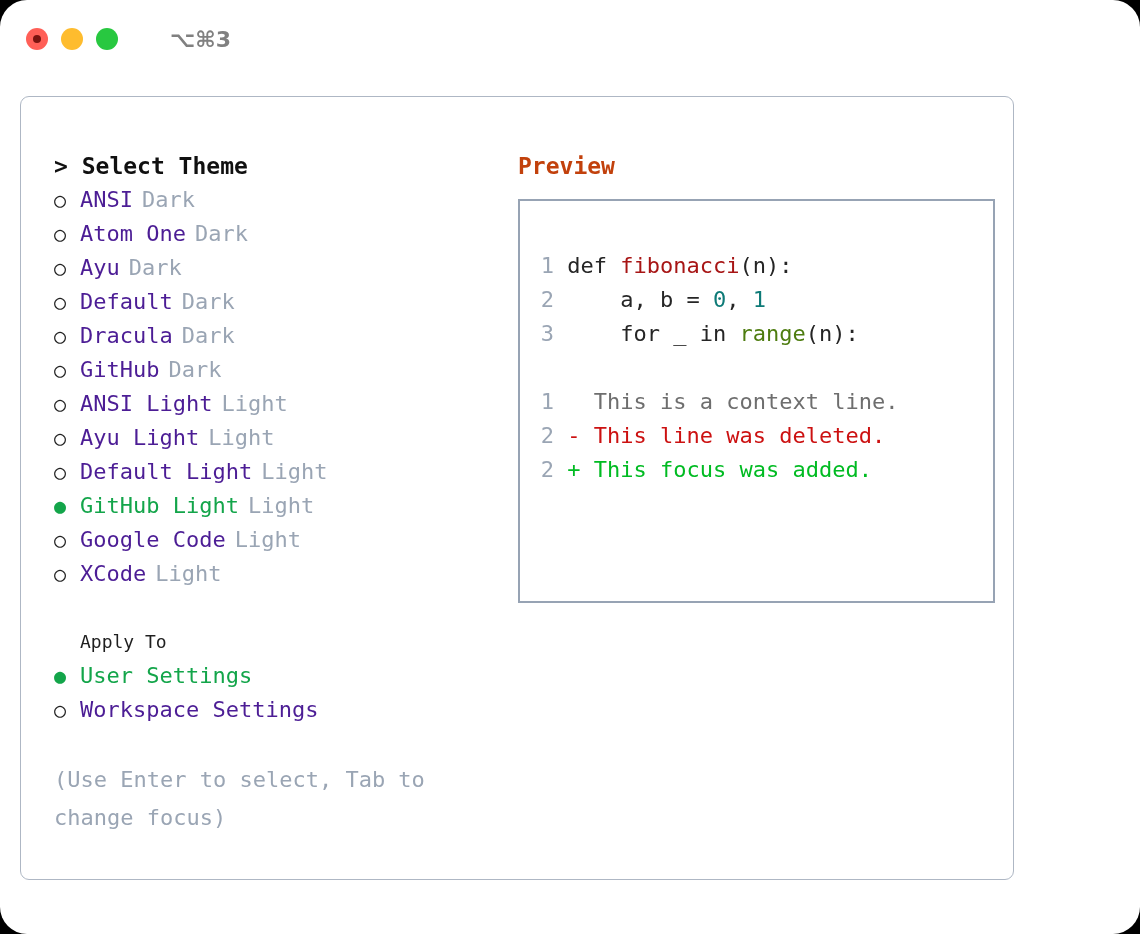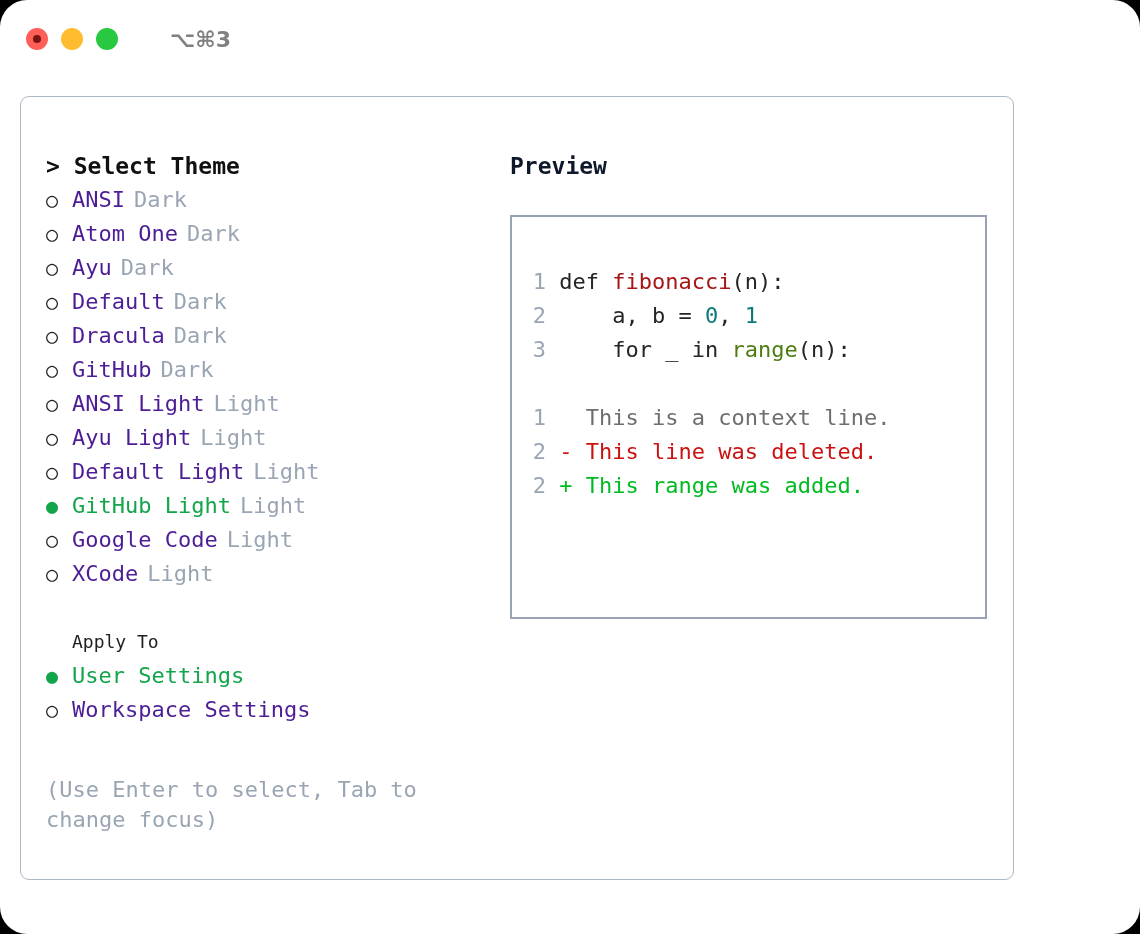--- a/index.html
+++ b/index.html
@@ -77,21 +77,21 @@
     width: 994px;
     height: 784px;
     border: 1.6px solid #aeb7c4;
     border-radius: 9px;
     box-sizing: border-box;
     background: #ffffff;
   }
 
   .columns {
     position: absolute;
-    left: 8px;
+    left: 16px;
     top: 0;
     width: 100%;
     height: 100%;
   }
 
   
   .left-col {
     position: absolute;
     left: 17px;
     top: 52px;
@@ -130,42 +130,42 @@
     font-size: 18px;
     color: #1f1f1f;
     line-height: 34px;
     padding-left: 26px;
     white-space: pre;
   }
 
   .spacer-sm { height: 34px; }
 
   .hint {
-    margin-top: 48px;
+    margin-top: 34px;
     color: #9aa5b4;
     font-size: 22px;
-    line-height: 30px;
+    line-height: 38px;
     width: 410px;
   }
 
   
   .right-col {
     position: absolute;
     left: 481px;
     top: 52px;
     width: 500px;
   }
   .preview-head {
     font-size: 23px;
     font-weight: bold;
-    color: #0f172a;
+    color: #c2410c;
     line-height: 34px;
   }
   .code-box {
-    margin-top: 32px;
+    margin-top: 16px;
     width: 477px;
     height: 404px;
     border: 2px solid #97a3b4;
     box-sizing: border-box;
     background: #ffffff;
     position: relative;
   }
   .code-inner {
     position: absolute;
     left: 20px;
@@ -309,21 +309,21 @@
             <div class="code-line"><span class="lno">3</span> <span><span>    for _ in </span><span class="tok-call">range</span><span>(n):</span></span></div>
 
 
 
             <div class="diff-gap"></div>
 
             <div class="code-line"><span class="lno">1</span> <span class="diff-ctx">  </span><span class="diff-ctx">This is a context line.</span></div>
 
             <div class="code-line"><span class="lno">2</span> <span class="diff-del">- </span><span class="diff-del">This line was deleted.</span></div>
 
-            <div class="code-line"><span class="lno">2</span> <span class="diff-add">+ </span><span class="diff-add">This range was added.</span></div>
+            <div class="code-line"><span class="lno">2</span> <span class="diff-add">+ </span><span class="diff-add">This focus was added.</span></div>
 
           </div>
         </div>
       </div>
 
     </div>
   </div>
 </div>
 
 </body></html>

